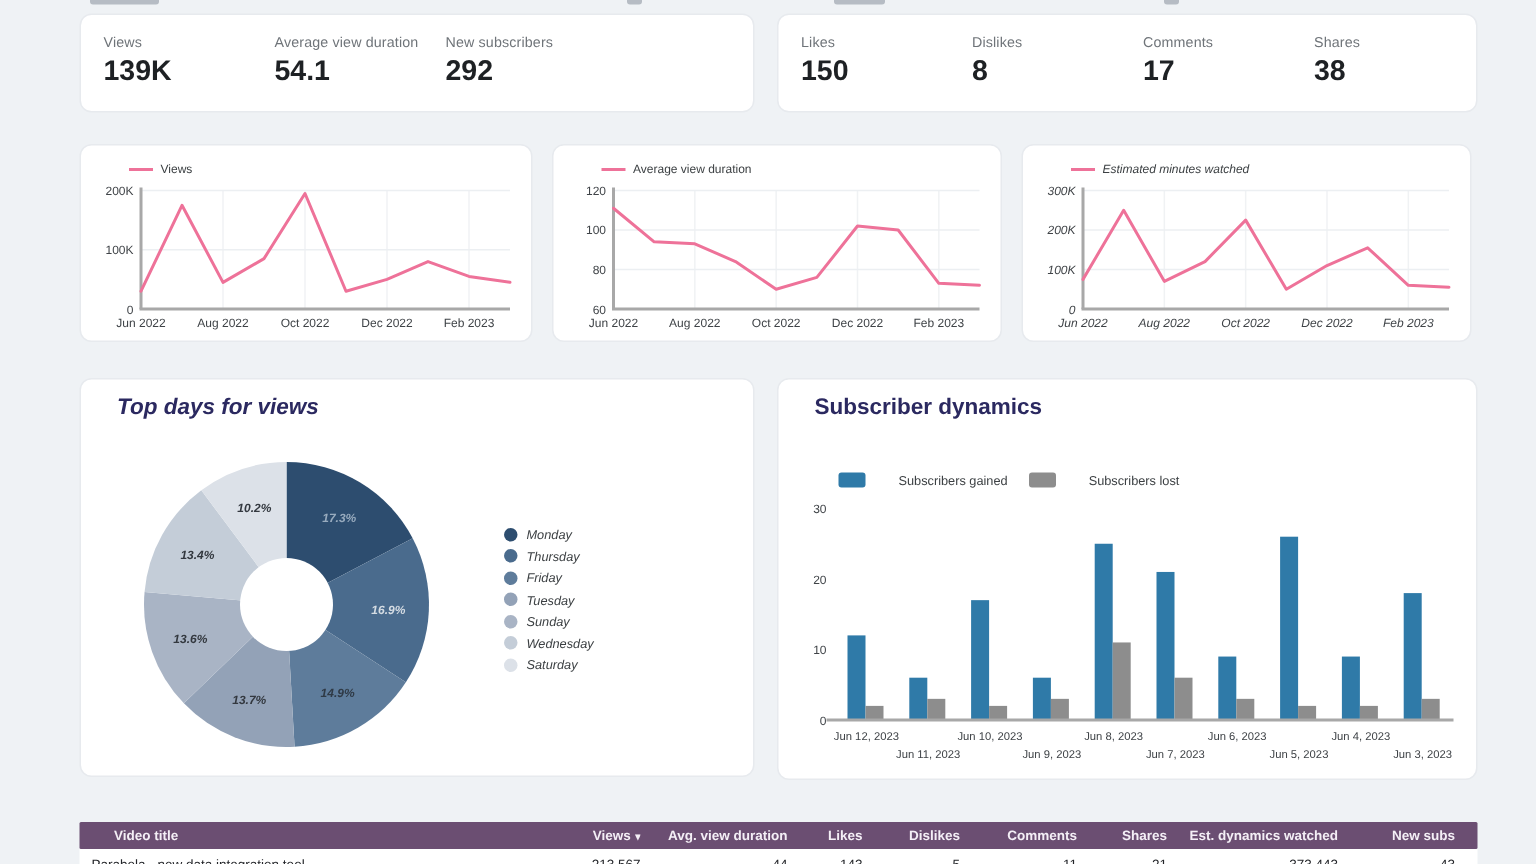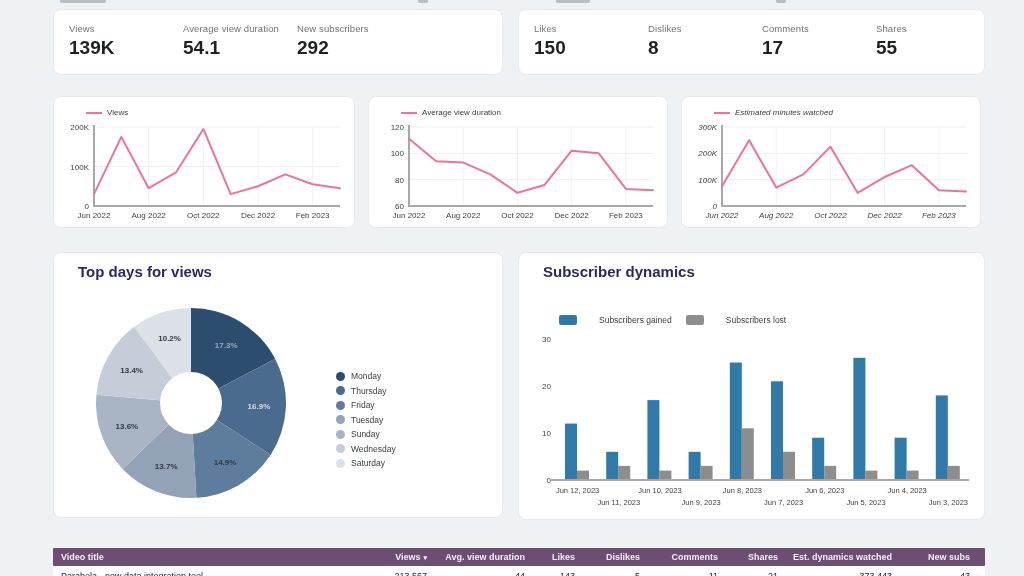--- a/index.html
+++ b/index.html
@@ -19,35 +19,35 @@
   
   .trend-card svg{position:absolute;left:0;top:0;}
   .trend-0{left:53px;top:96px;width:302px;height:132px;}
   .trend-1{left:368px;top:96px;width:300px;height:132px;}
   .trend-2{left:681px;top:96px;width:300px;height:132px;font-style:italic;}
   .line-legend{position:absolute;left:32px;top:11px;display:flex;align-items:center;gap:5px;z-index:2;}
   .line-swatch{width:16px;height:2px;background:#ee7299;}
   .line-legend-label{font-size:8px;color:#3c4043;}
 
   
-  .donut-card{left:53px;top:252px;width:450px;height:266px;}
+  .donut-card{left:53px;top:252px;width:450px;height:266px;font-style:italic;}
   .bars-card{left:518px;top:252px;width:467px;height:268px;}
   .card-title{position:absolute;left:24px;top:10px;margin:0;font-size:15px;font-weight:700;color:#2b2960;}
   .donut-card svg{position:absolute;left:0;top:0;}
-  .donut-legend{position:absolute;left:282px;top:118px;display:flex;flex-direction:column;gap:4.5px;}
+  .donut-legend{position:absolute;left:282px;top:98px;display:flex;flex-direction:column;gap:4.5px;}
   .dleg-item{display:flex;align-items:center;gap:6px;font-size:8.5px;color:#3c4043;}
   .dleg-dot{width:9px;height:9px;border-radius:50%;flex:0 0 auto;}
   .bar-legend{position:absolute;left:40px;top:62px;display:flex;gap:14px;}
   .bleg-item{display:flex;align-items:center;gap:22px;font-size:8.5px;color:#3c4043;}
   .bleg-swatch{width:18px;height:10px;border-radius:2px;flex:0 0 auto;}
   .bars-svg{position:absolute;left:14px;top:78px;}
 
   
   .vtable{position:absolute;left:53px;top:548px;width:932px;}
-  .thead{display:flex;align-items:center;background:#6b4e72;color:#f4eff6;font-weight:700;font-size:9px;height:18px;border-radius:1px;}
+  .thead{display:flex;align-items:center;background:#6b4e72;color:#f4eff6;font-weight:700;font-size:9px;height:18px;border-radius:1px;padding-left:15px;}
   .trow{display:flex;align-items:flex-start;background:#ffffff;font-size:9px;color:#24262a;height:22px;padding-top:5px;box-sizing:border-box;}
   .cell{white-space:nowrap;overflow:hidden;box-sizing:border-box;}
   .c0{flex:1 1 auto;text-align:left;padding-left:8px;}
   .c1{width:77px;text-align:right;}
   .c2{width:98px;text-align:right;}
   .c3{width:50px;text-align:right;}
   .c4{width:65px;text-align:right;}
   .c5{width:78px;text-align:right;}
   .c6{width:60px;text-align:right;}
   .c7{width:114px;text-align:right;}
@@ -87,21 +87,21 @@
       <div class="metric">
         <div class="mlabel">Dislikes</div>
         <div class="mvalue">8</div>
       </div>
       <div class="metric">
         <div class="mlabel">Comments</div>
         <div class="mvalue">17</div>
       </div>
       <div class="metric">
         <div class="mlabel">Shares</div>
-        <div class="mvalue">55</div>
+        <div class="mvalue">38</div>
       </div>
     </section>
 
   <section class="card trend-card trend-0">
     <div class="line-legend">
       <span class="line-swatch"></span>
       <span class="line-legend-label">Views</span>
     </div>
     <svg width="300" height="130" viewBox="0 0 300 130">
         <line x1="40" y1="30" x2="40" y2="109" stroke="#f0f2f4" stroke-width="1"></line>

